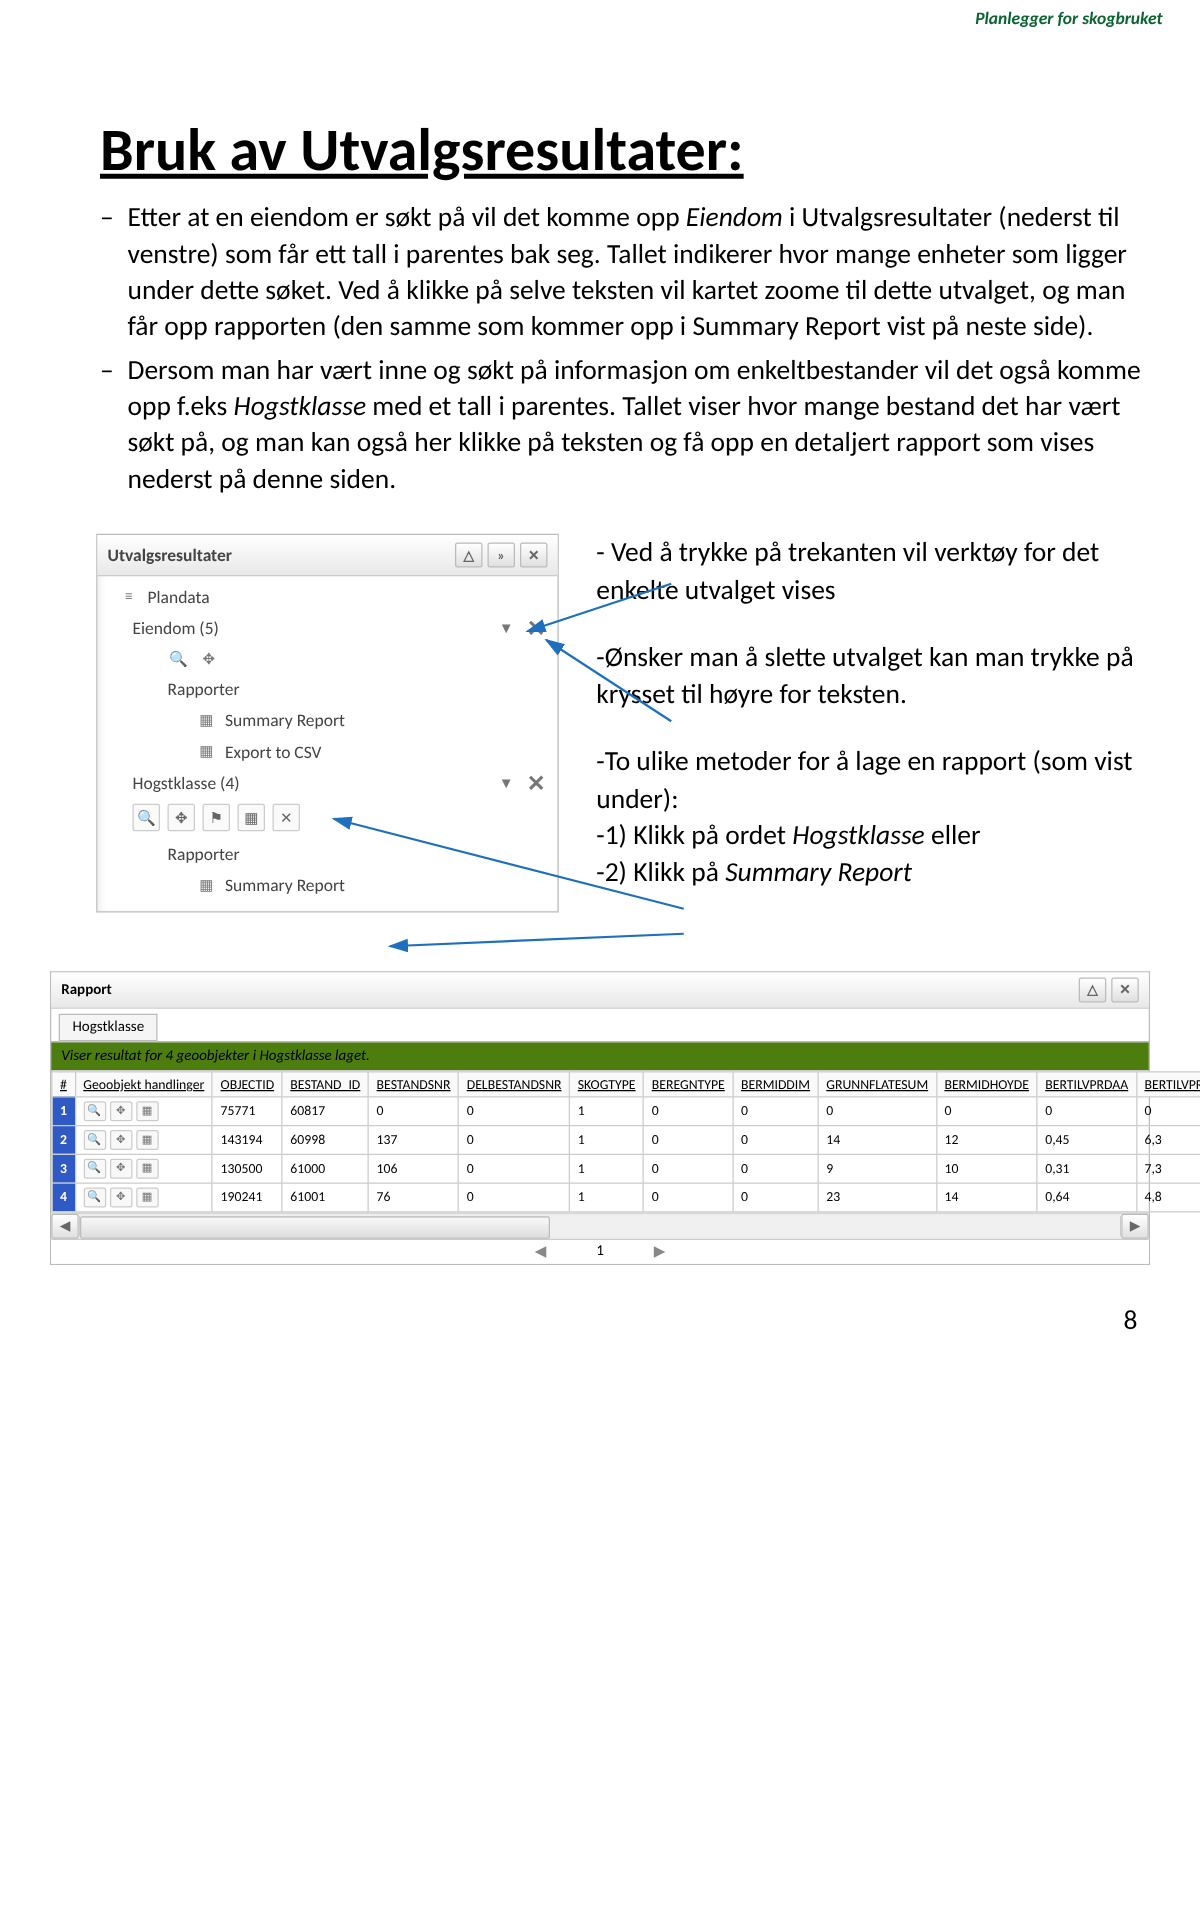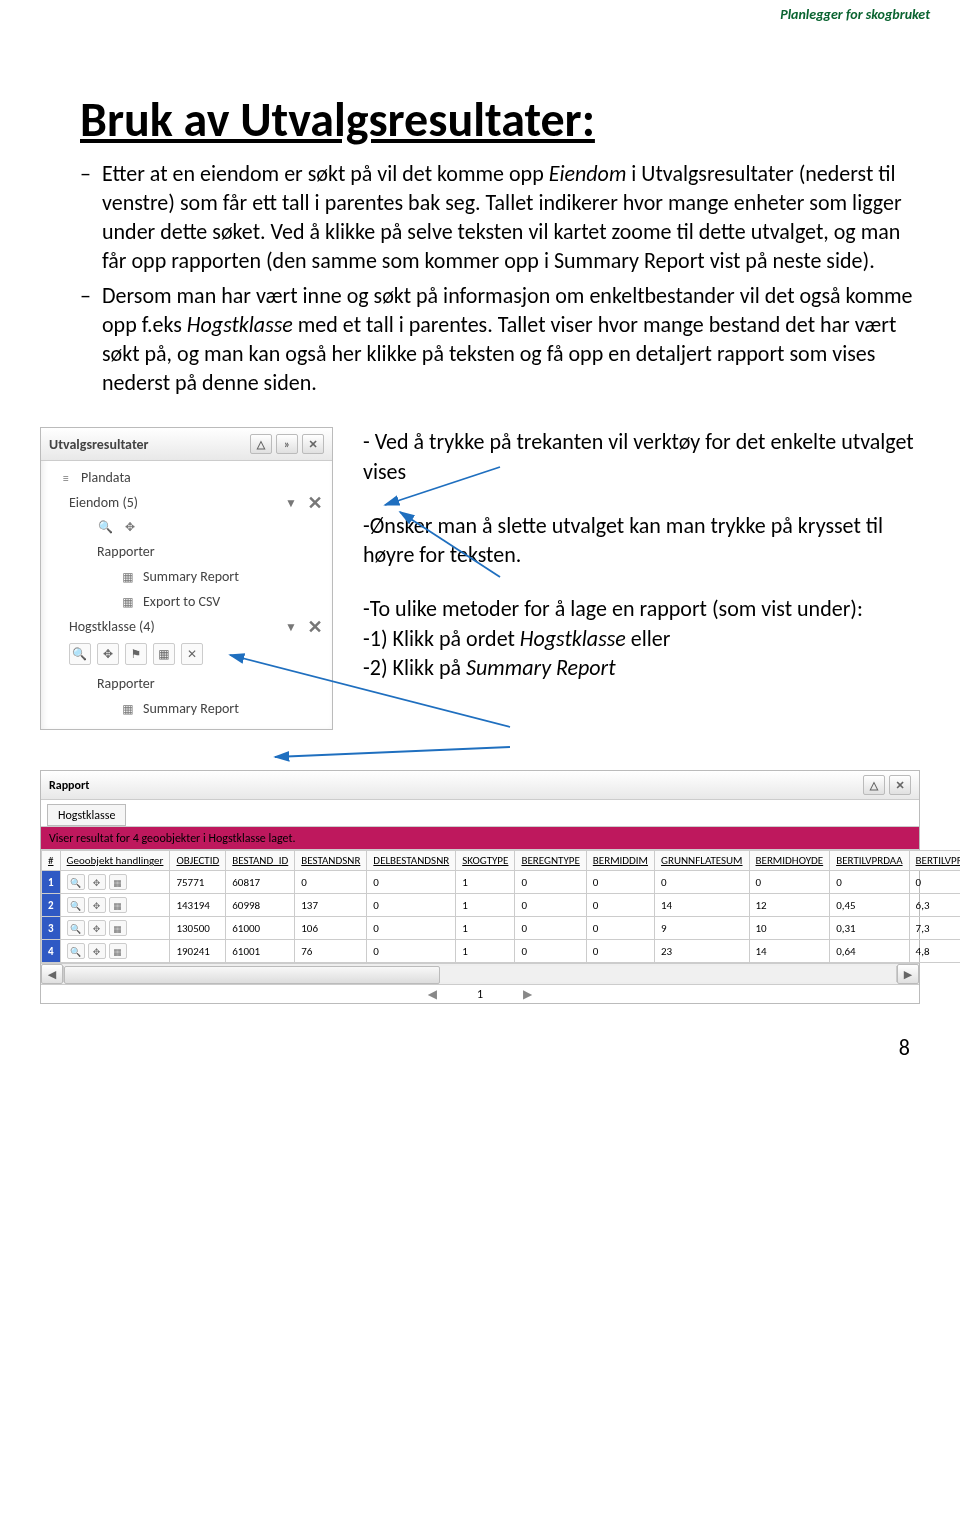--- a/index.html
+++ b/index.html
@@ -66,22 +66,23 @@
   }
   em.i { }
 
   .two-col {
     display: flex;
     margin-top: 30px;
     gap: 30px;
     align-items: flex-start;
   }
   .panel-outer {
-    width: 293px;
+    width: 370px;
     position: relative;
+    margin-left: 37px;
   }
   .panel {
     background: #fff;
     border: 1px solid #bbb;
     box-shadow: inset 2px 2px 6px rgba(0,0,0,0.08);
     font-size: 14px;
     color: #444;
   }
   .panel-head {
     background: linear-gradient(#fff, #e8e8e8);
@@ -155,22 +156,22 @@
   }
   .report-tab {
     display:inline-block;
     border:1px solid #bbb;
     background:#f5f5f5;
     padding:3px 10px;
     margin:4px 0 0 6px;
     font-size:12px;
   }
   .report-sub {
-    background:#be185d;border-top:1px solid #ccc;border-bottom:1px solid #ccc;
-    padding:4px 8px;font-size:12px;
+    background:#4d7c0f;border-top:1px solid #ccc;border-bottom:1px solid #ccc;
+    padding:4px 8px;font-size:12px;font-style:italic;
   }
   table.grid {
     width:100%; border-collapse:collapse; font-size:11px;
     table-layout:auto;
   }
   table.grid th, table.grid td {
     border:1px solid #ccc;
     padding:3px 6px;
     text-align:left;
     white-space:nowrap;

